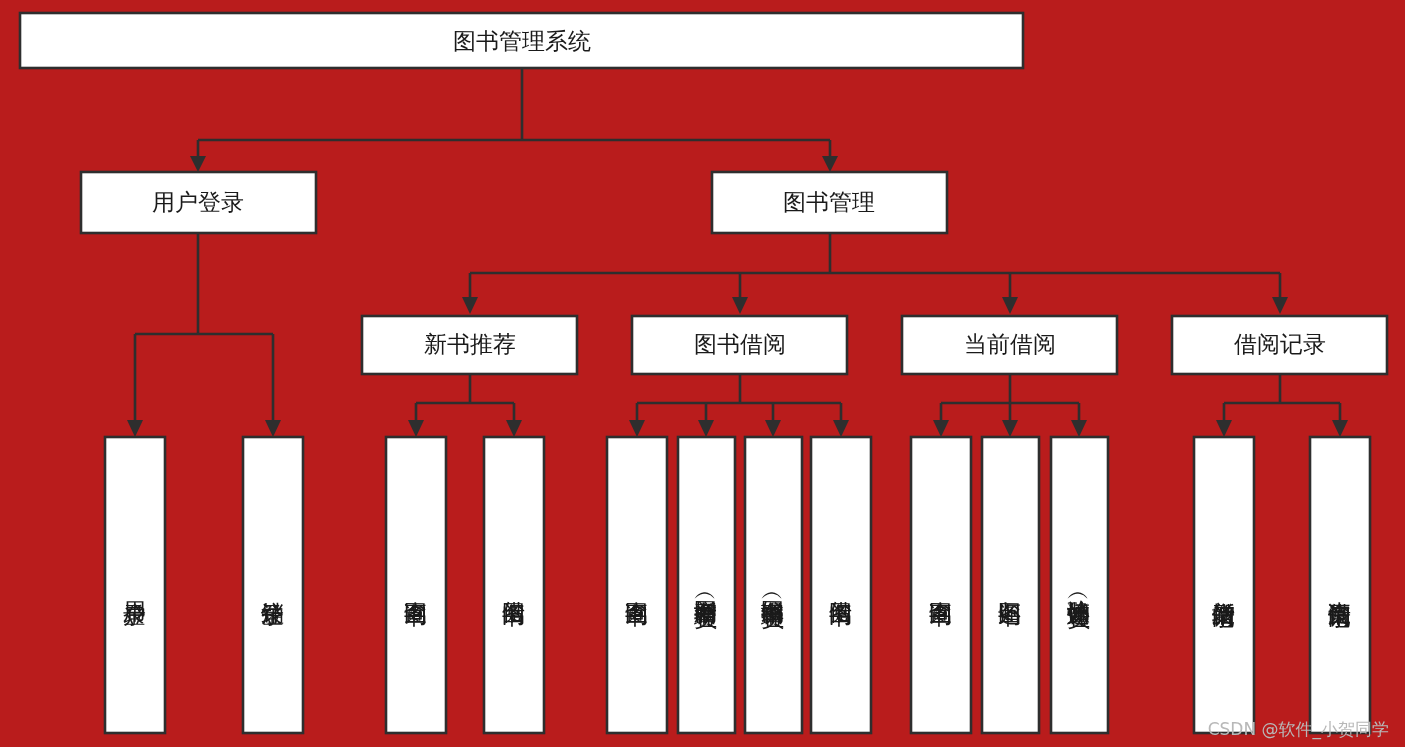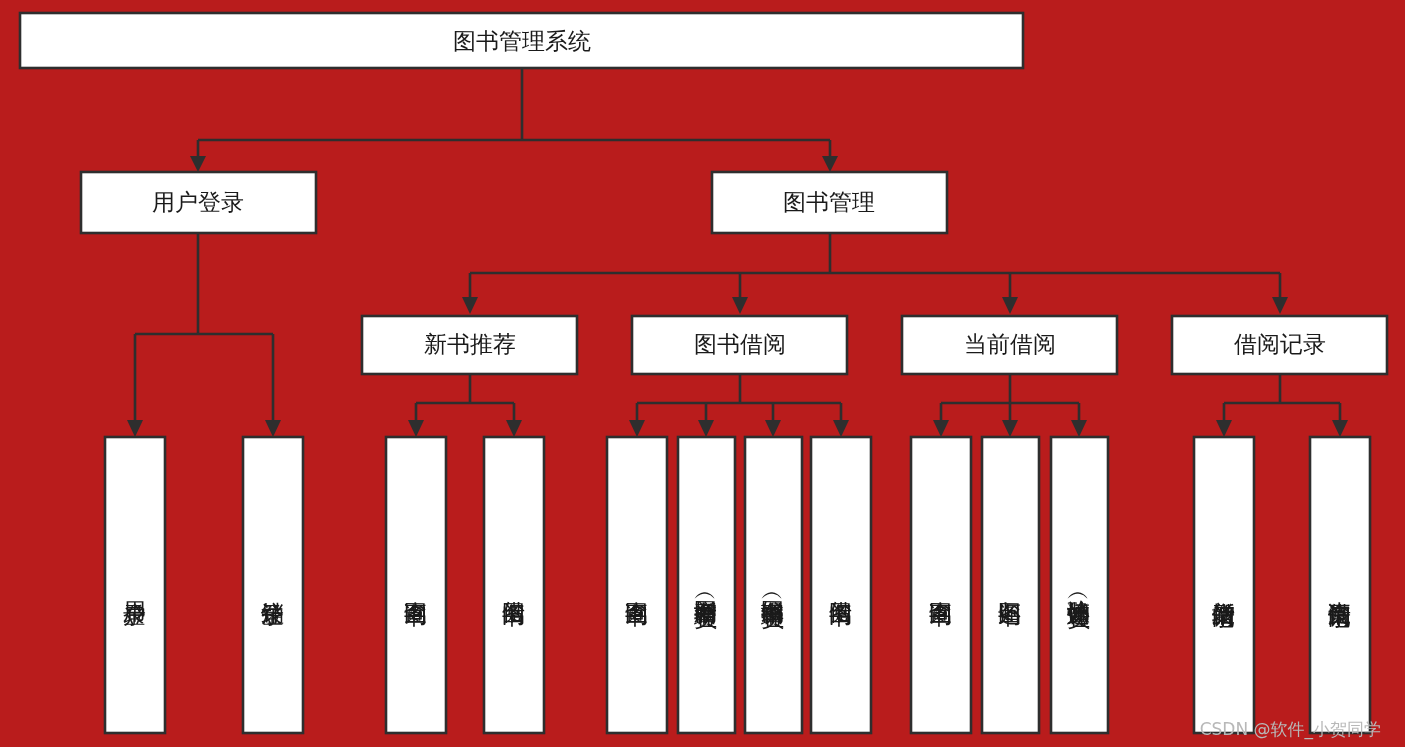--- a/index.html
+++ b/index.html
@@ -54,21 +54,21 @@
     font-family: "DejaVu Sans", "Liberation Sans", sans-serif;
     font-size: 23px;
     fill: #1a1a1a;
     writing-mode: vertical-rl;
     text-orientation: upright;
     text-anchor: middle;
     letter-spacing: 1px;
   }
   .watermark {
     position: absolute;
-    right: 24px;
+    right: 16px;
     bottom: 6px;
     font-family: "DejaVu Sans", "Liberation Sans", sans-serif;
     font-size: 17px;
     color: #b8b8b8;
     white-space: nowrap;
     pointer-events: none;
   }
 </style>
 </head>
 <body>

